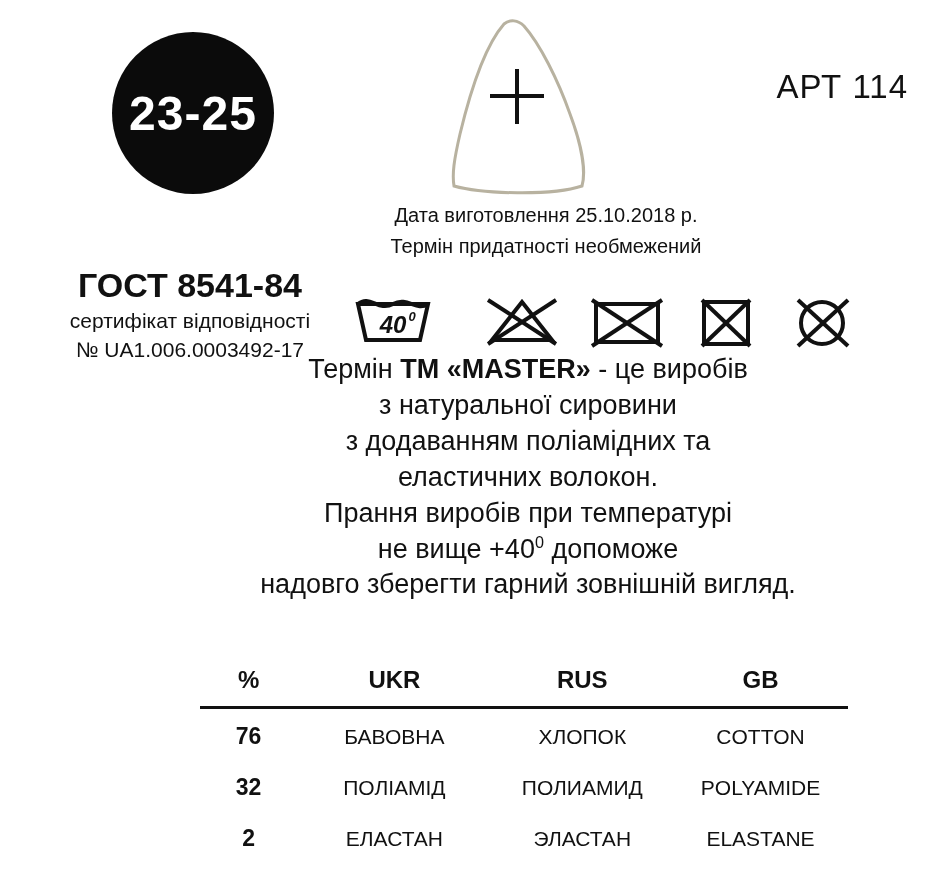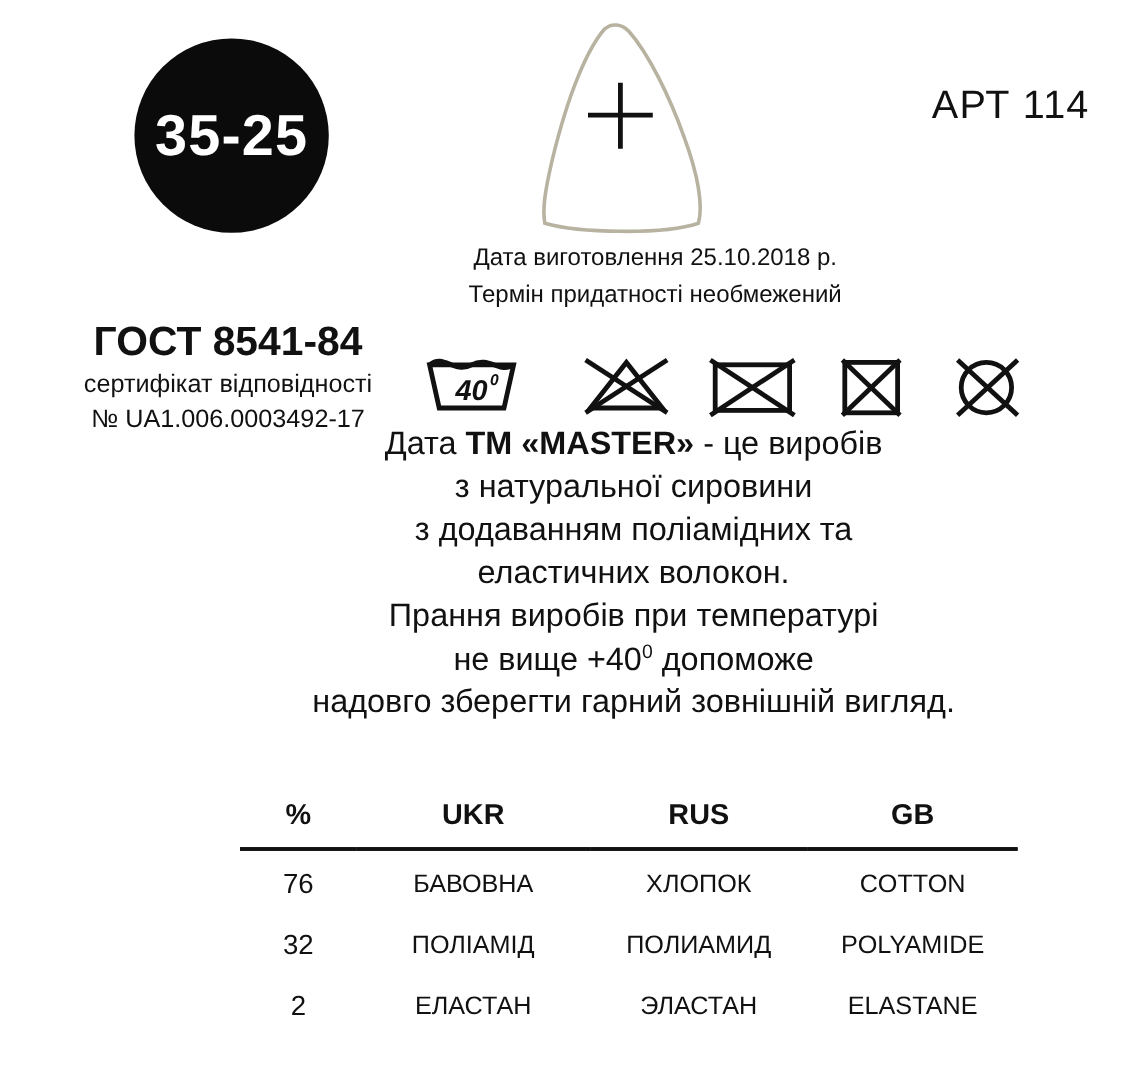--- a/index.html
+++ b/index.html
@@ -139,33 +139,33 @@
   }
   .comp-table thead tr {
     border-bottom: 3px solid #111111;
   }
   .comp-table td {
     font-size: 21px;
     text-align: center;
     padding: 14px 0 10px 0;
   }
   .comp-table td.pct {
-    font-weight: normal;
+    font-weight: bold;
     font-size: 23px;
   }
   .comp-table col.c-pct   { width: 15%; }
   .comp-table col.c-ukr   { width: 30%; }
   .comp-table col.c-rus   { width: 28%; }
   .comp-table col.c-gb    { width: 27%; }
 </style>
 </head>
 <body>
 
 <div class="size-badge">
-  <span class="size-text">35-25</span>
+  <span class="size-text">23-25</span>
 </div>
 
 <div class="art-code">АРТ 114</div>
 
 <div class="garment-mark">
   <svg width="200" height="190" viewBox="0 0 200 190" xmlns="http://www.w3.org/2000/svg">
     <path d="M92 10 C78 26 62 62 48 120 C42 146 40 160 42 172 C70 180 140 182 170 172 C174 158 170 132 158 100 C146 66 128 30 112 12 C106 6 98 5 92 10 Z" fill="none" stroke="#b8b2a0" stroke-width="3"></path>
     <line x1="78" y1="82" x2="132" y2="82" stroke="#111111" stroke-width="4"></line>
     <line x1="105" y1="55" x2="105" y2="110" stroke="#111111" stroke-width="4"></line>
   </svg>
@@ -213,21 +213,21 @@
     <g>
       <circle cx="470" cy="33" r="21" fill="none" stroke="#111111" stroke-width="4"></circle>
       <line x1="446" y1="10" x2="496" y2="56" stroke="#111111" stroke-width="4"></line>
       <line x1="496" y1="10" x2="446" y2="56" stroke="#111111" stroke-width="4"></line>
     </g>
   </svg>
 </div>
 
 <div class="desc">
   <div>
-    <span>Дата </span><span class="bold">ТМ «MASTER»</span><span> - це виробів</span>
+    <span>Термін </span><span class="bold">ТМ «MASTER»</span><span> - це виробів</span>
   </div>
   <div>з натуральної сировини</div>
   <div>з додаванням поліамідних та</div>
   <div>еластичних волокон.</div>
   <div>Прання виробів при температурі</div>
   <div>
     <span>не вище +40</span><sup>0</sup><span> допоможе</span>
   </div>
   <div>надовго зберегти гарний зовнішній вигляд.</div>
 </div>

